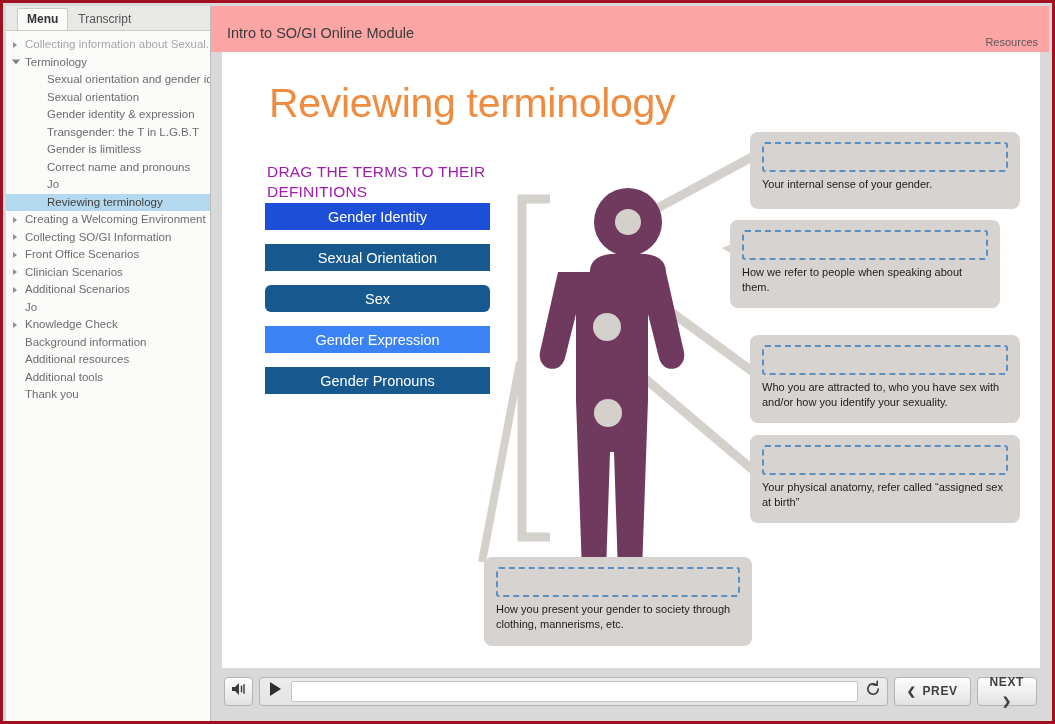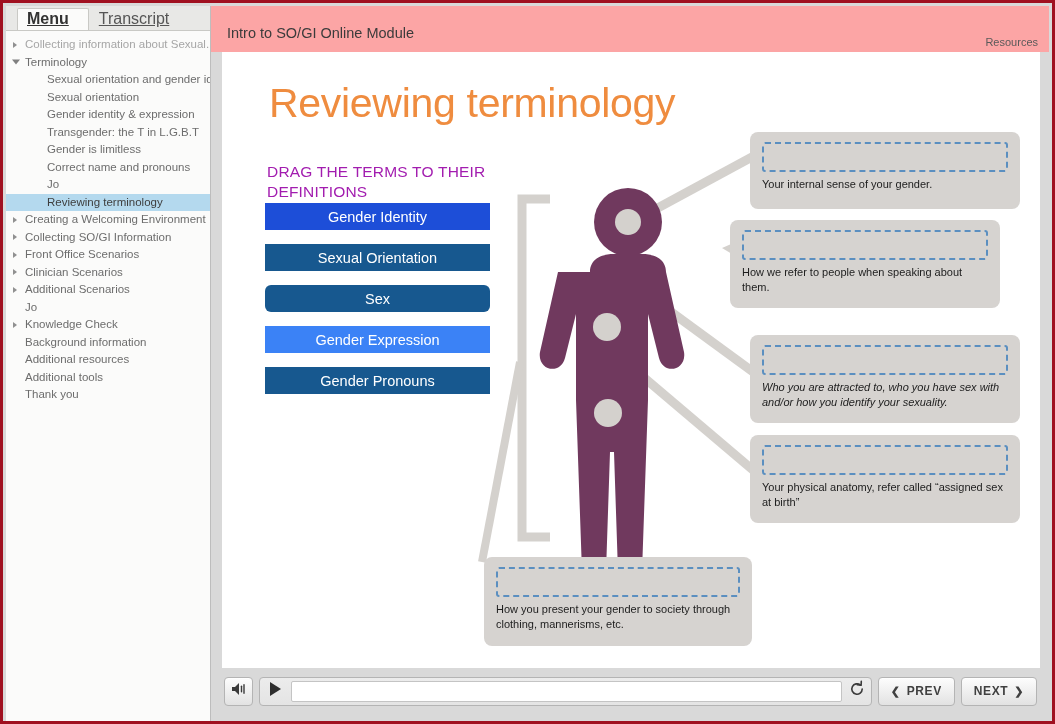--- a/index.html
+++ b/index.html
@@ -34,28 +34,27 @@
   }
   .side-tabs {
     display: flex;
     align-items: flex-end;
     height: 25px;
     padding-left: 11px;
     background: #e8e8e6;
     border-bottom: 1px solid #c9c9c5;
   }
   .side-tab {
-    font-size: 16px;
+    font-size: 12px;
     color: #555555;
-    padding: 3px 19px 4px 9px;
+    padding: 3px 9px 4px 9px;
     line-height: 14px;
     cursor: pointer;
     border: 1px solid transparent;
     border-bottom: none;
-    text-decoration: underline;
   }
   .side-tab.active {
     font-weight: bold;
     color: #333333;
     background: #fbfbfa;
     border-color: #c9c9c5;
     border-radius: 2px 2px 0 0;
   }
 
   .menu-list {
@@ -259,21 +258,21 @@
     display:flex; align-items:center; justify-content:center;
     cursor: pointer;
   }
   #prev-button, #next-button {
     padding: 0 12px;
     font-size: 12px;
     font-weight: bold;
     letter-spacing: 0.6px;
     gap: 6px;
   }
-  #next-button { margin-right: 3px; }
+  #next-button { margin-right: 3px; flex-direction: column; }
   .chev { font-size: 11px; }
 </style>
 </head>
 <body>
 
 <div id="app">
 
   <div id="sidebar">
     <div class="side-tabs">
       <div class="side-tab active">Menu</div>
@@ -416,21 +415,21 @@
       <div class="def-card" style="left:528px; top:80px; width:270px; height:77px;">
         <div class="def-drop" style="border-color: rgb(91, 143, 192);"></div>
         <div class="def-text">Your internal sense of your gender.</div>
       </div>
 
       <div class="def-card" style="left:508px; top:168px; width:270px; height:88px;">
         <div class="def-drop" style="border-color: rgb(91, 143, 192);"></div>
         <div class="def-text">How we refer to people when speaking about them.</div>
       </div>
 
-      <div class="def-card" style="left:528px; top:283px; width:270px; height:88px;font-style:italic;">
+      <div class="def-card" style="left:528px; top:283px; width:270px; height:88px;">
         <div class="def-drop" style="border-color: rgb(91, 143, 192);"></div>
         <div class="def-text">Who you are attracted to, who you have sex with and/or how you identify your sexuality.</div>
       </div>
 
       <div class="def-card" style="left:528px; top:383px; width:270px; height:88px;">
         <div class="def-drop" style="border-color: rgb(91, 143, 192);"></div>
         <div class="def-text">Your physical anatomy, refer called “assigned sex at birth”</div>
       </div>
 
       <div class="def-card" style="left:262px; top:505px; width:268px; height:89px;">

